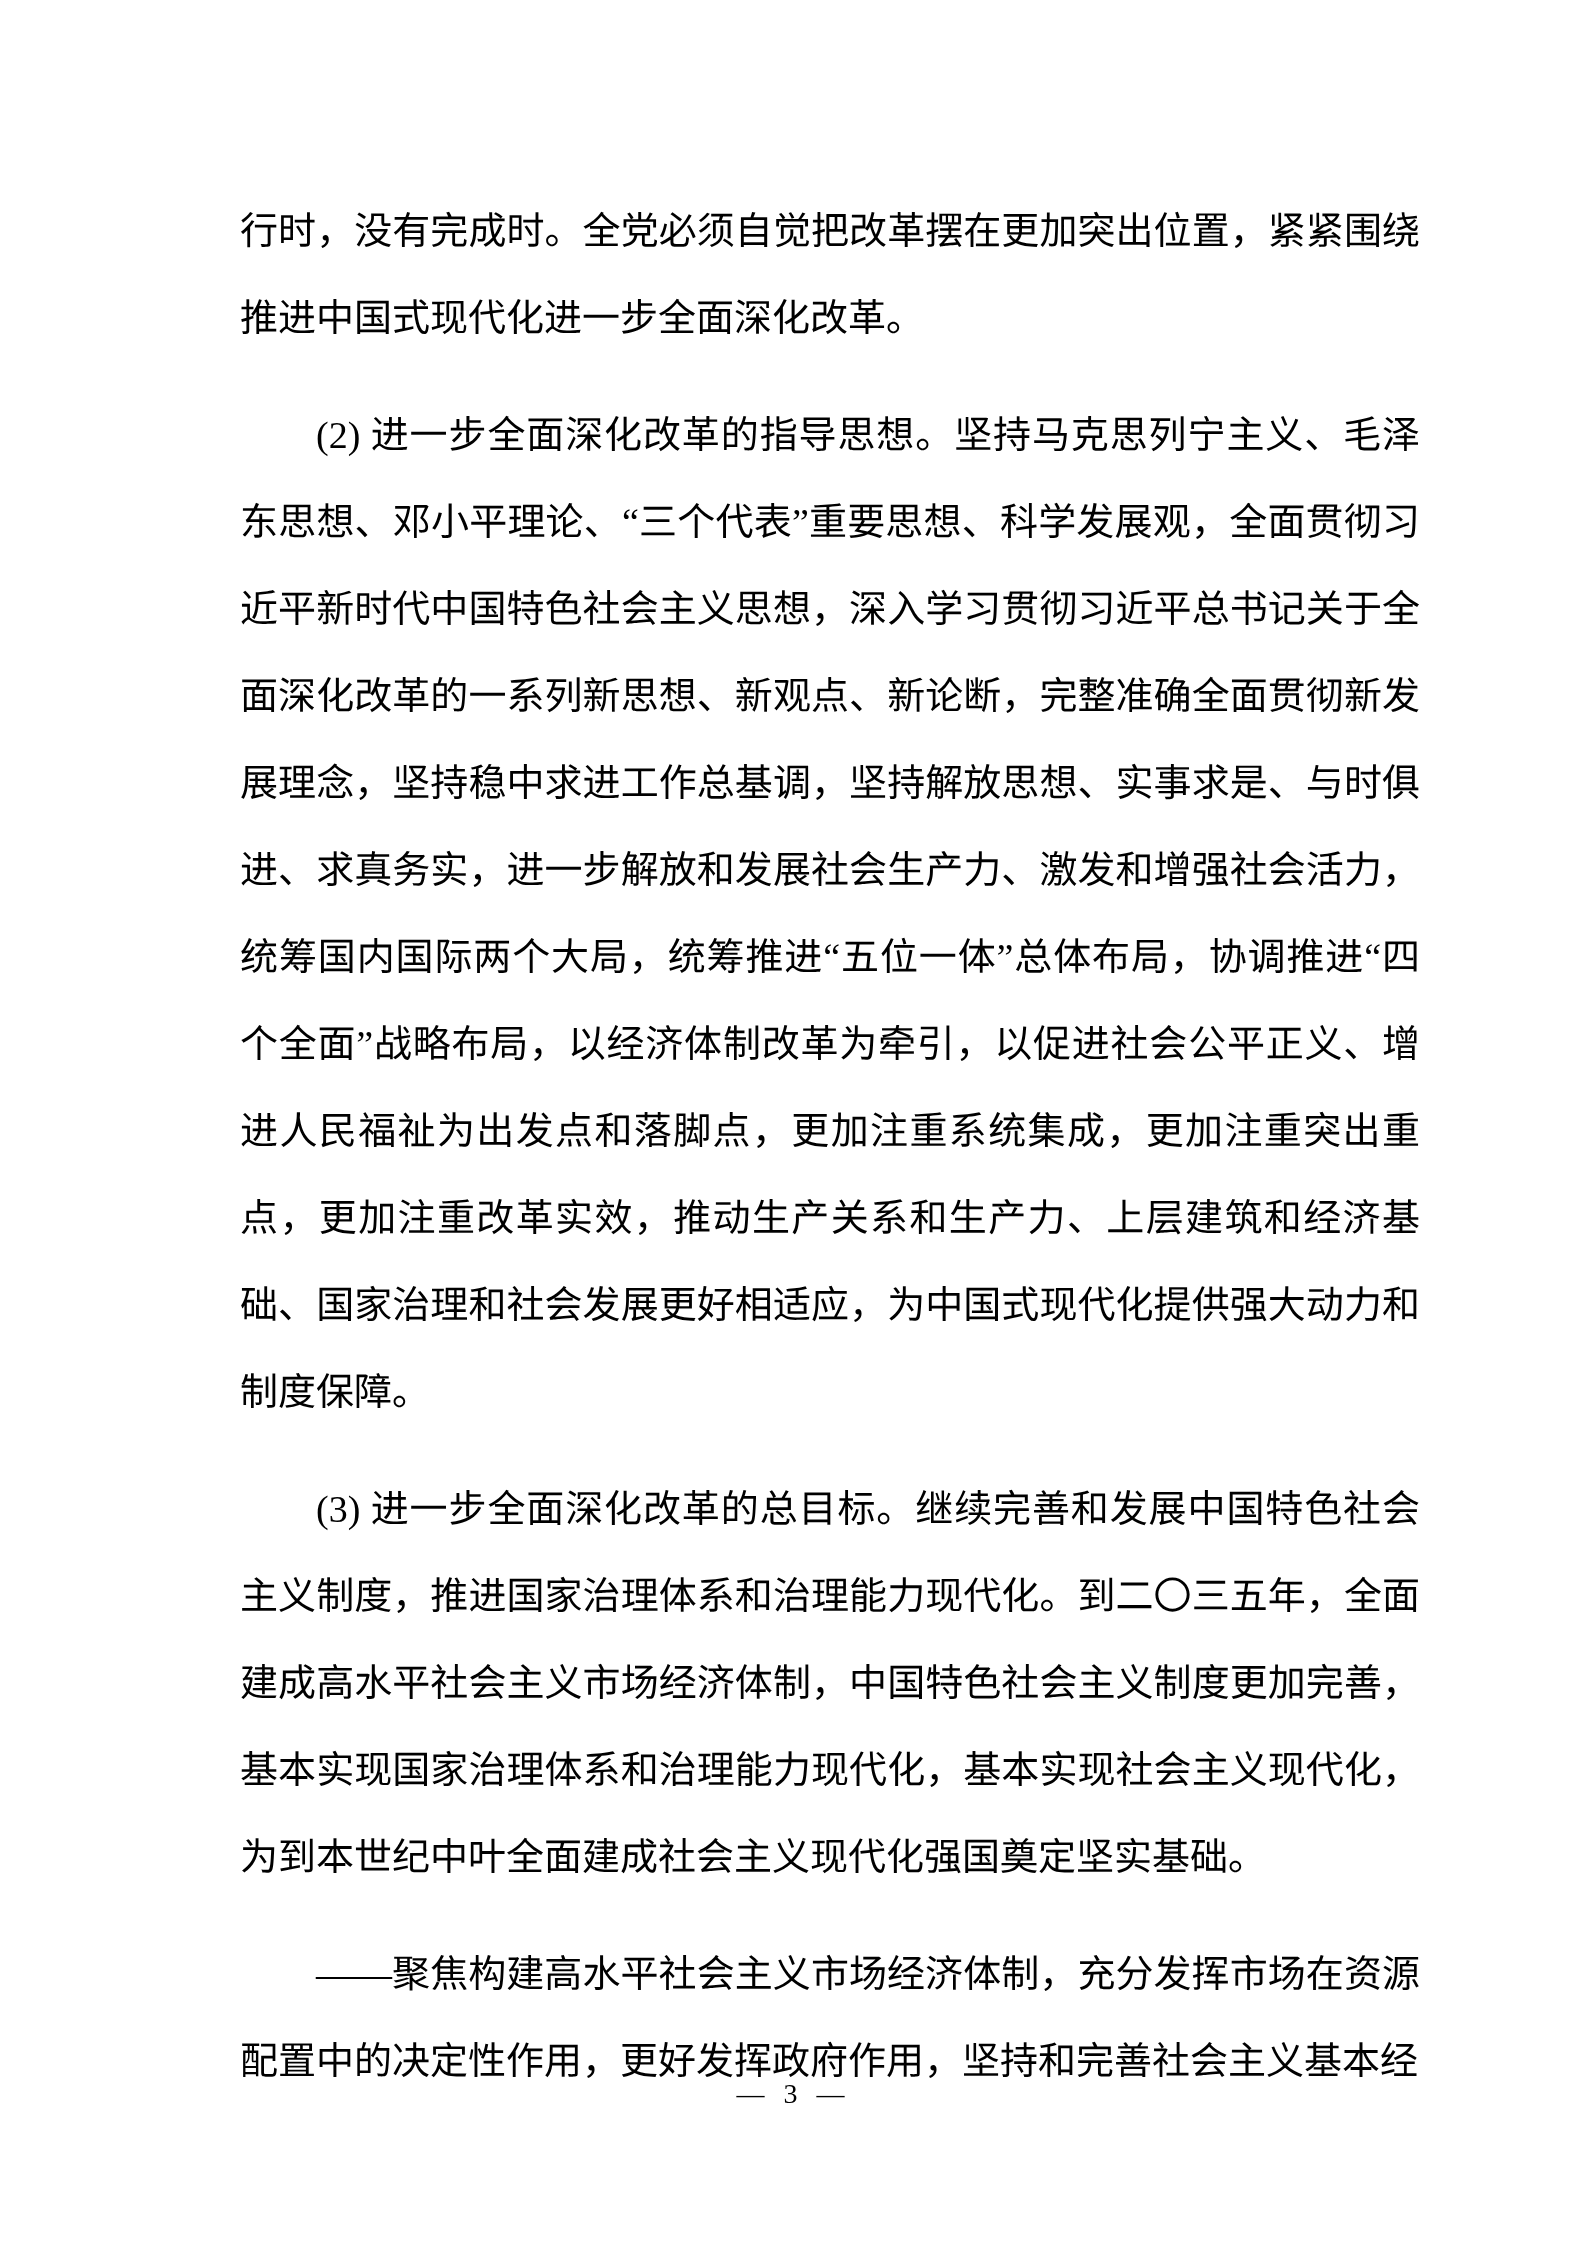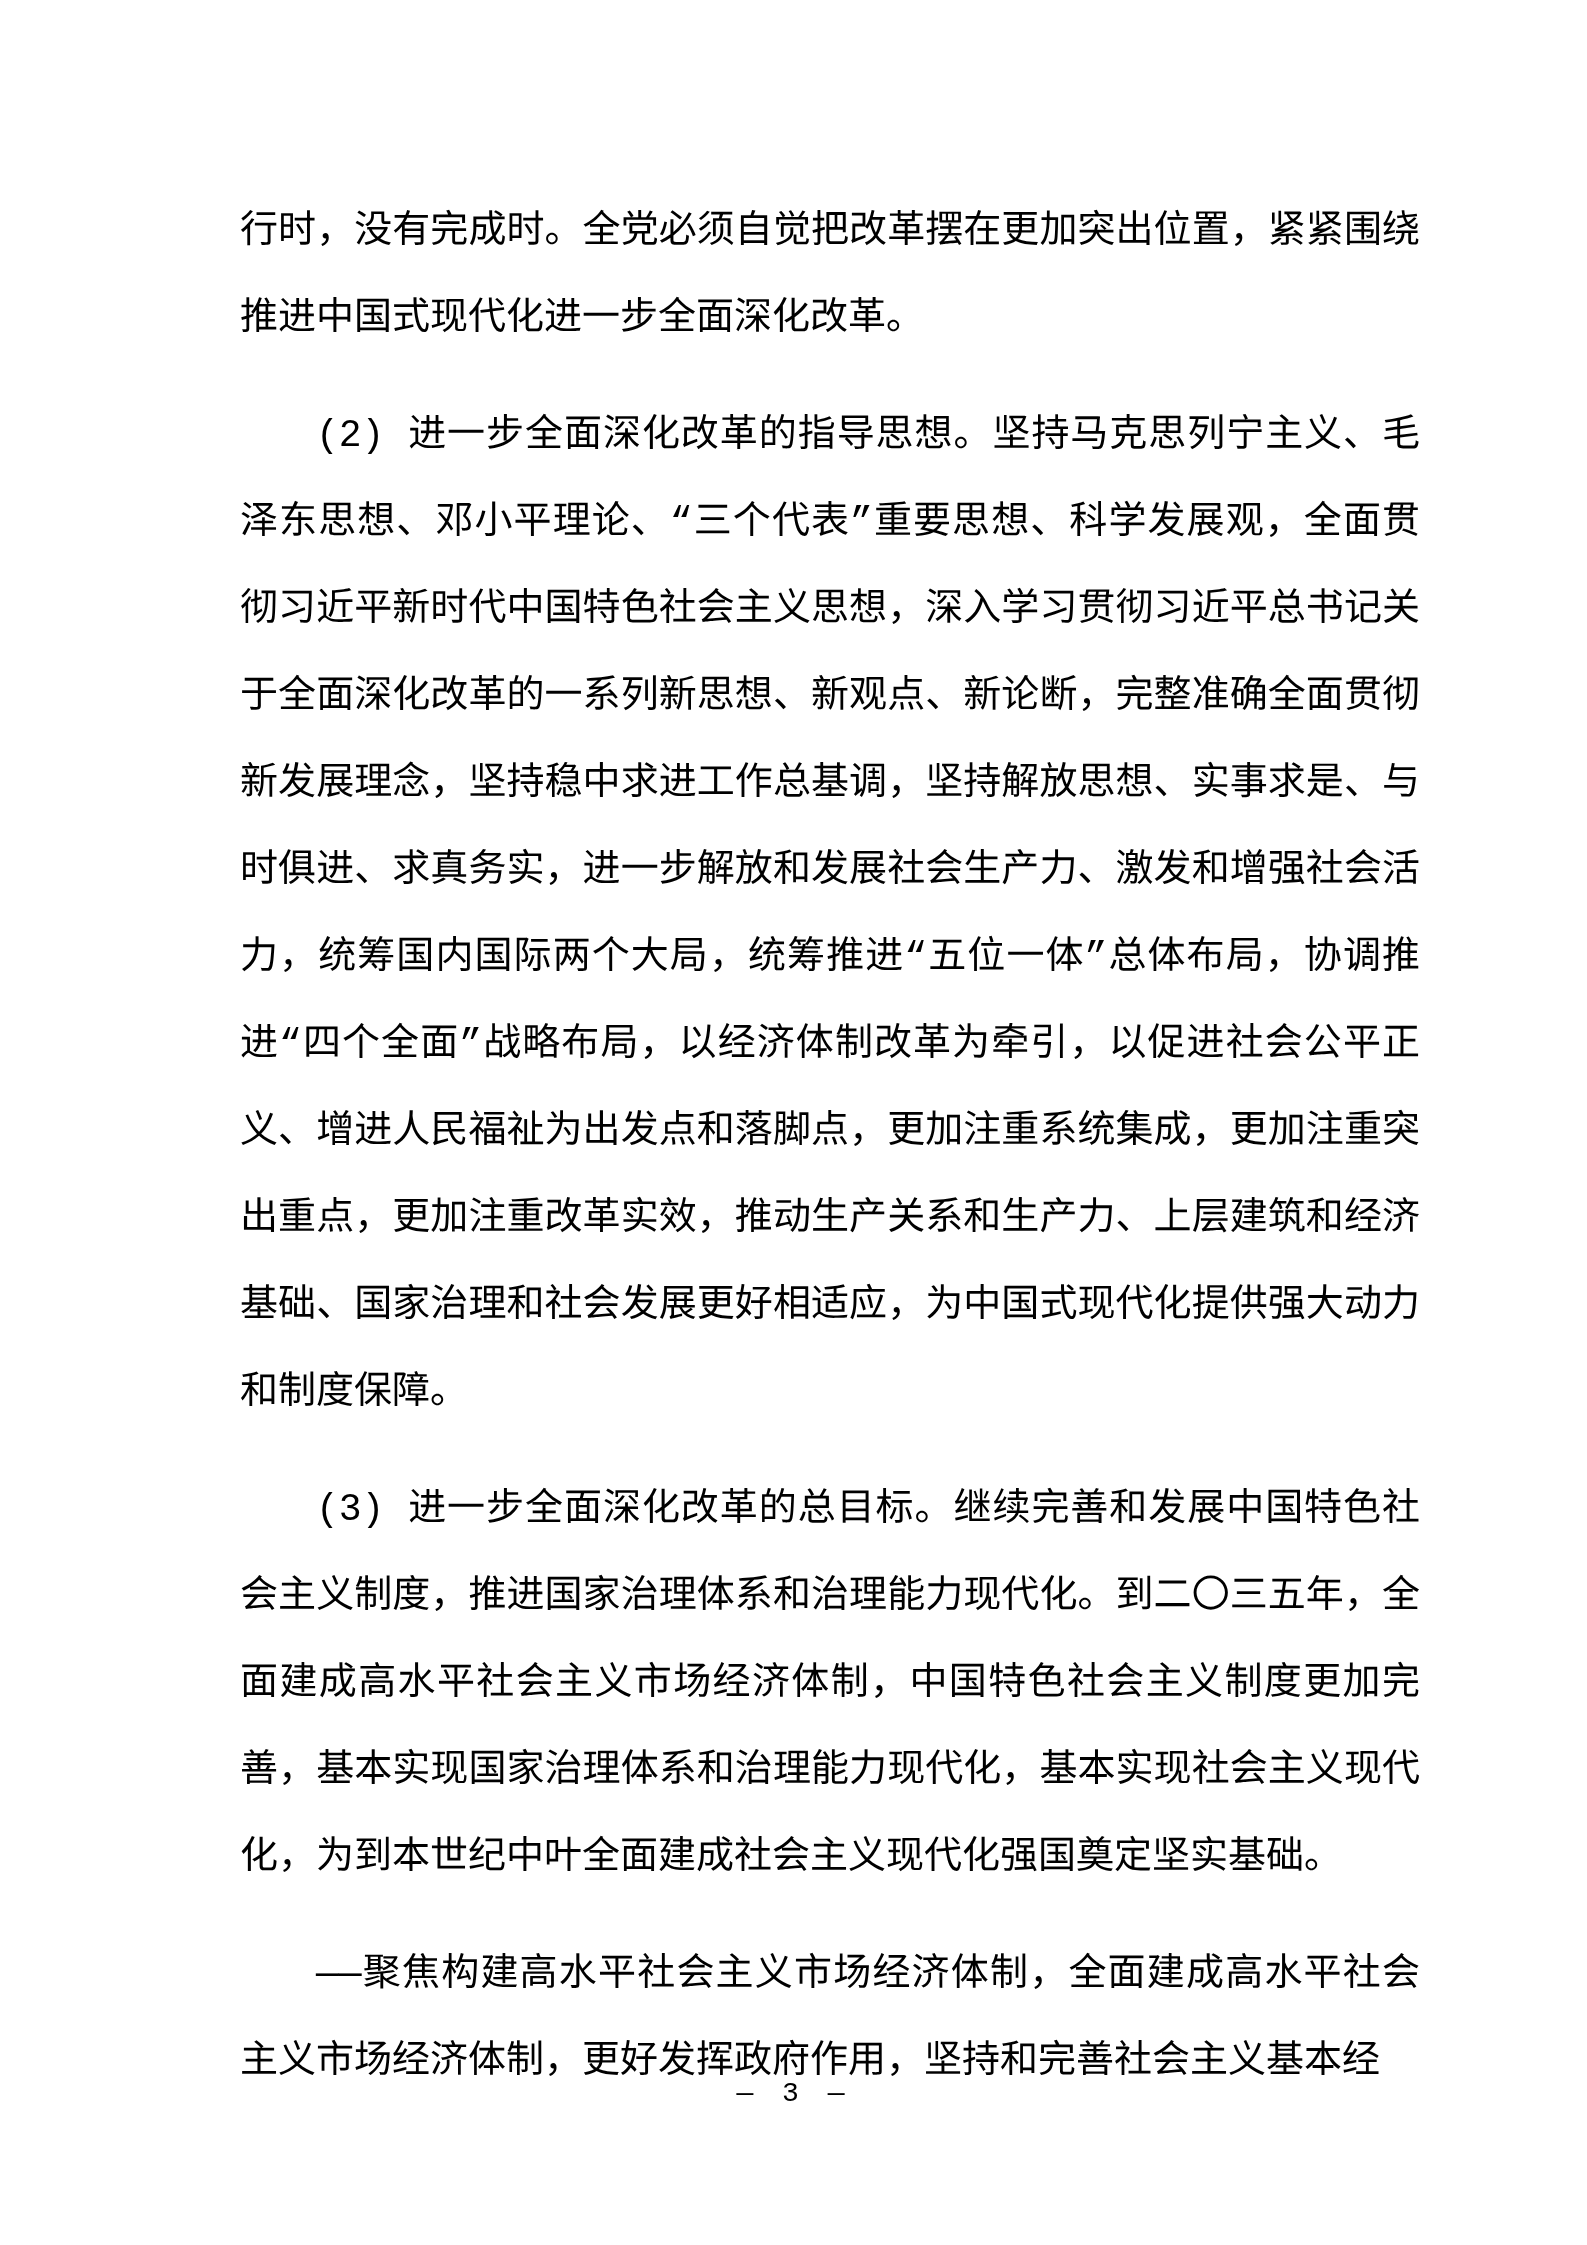--- a/index.html
+++ b/index.html
@@ -6,21 +6,21 @@
     margin: 0;
     padding: 0;
     background: #ffffff;
   }
   .page {
     position: relative;
     width: 1587px;
     height: 2245px;
     background: #ffffff;
     color: #000000;
-    font-family: Liberation Mono, monospace;
+    font-family: Liberation Serif, serif;
     overflow: hidden;
   }
   .content {
     position: absolute;
     left: 240px;
     top: 188px;
     width: 1180px;
   }
   .content p {
     margin: 0 0 30px 0;
@@ -50,16 +50,16 @@
   }
 </style>
 </head>
 <body>
 
 <div class="page">
   <div class="content">
     <p>行时，没有完成时。全党必须自觉把改革摆在更加突出位置，紧紧围绕推进中国式现代化进一步全面深化改革。</p>
     <p class="indent">(2) 进一步全面深化改革的指导思想。坚持马克思列宁主义、毛泽东思想、邓小平理论、“三个代表”重要思想、科学发展观，全面贯彻习近平新时代中国特色社会主义思想，深入学习贯彻习近平总书记关于全面深化改革的一系列新思想、新观点、新论断，完整准确全面贯彻新发展理念，坚持稳中求进工作总基调，坚持解放思想、实事求是、与时俱进、求真务实，进一步解放和发展社会生产力、激发和增强社会活力，统筹国内国际两个大局，统筹推进“五位一体”总体布局，协调推进“四个全面”战略布局，以经济体制改革为牵引，以促进社会公平正义、增进人民福祉为出发点和落脚点，更加注重系统集成，更加注重突出重点，更加注重改革实效，推动生产关系和生产力、上层建筑和经济基础、国家治理和社会发展更好相适应，为中国式现代化提供强大动力和制度保障。</p>
     <p class="indent">(3) 进一步全面深化改革的总目标。继续完善和发展中国特色社会主义制度，推进国家治理体系和治理能力现代化。到二〇三五年，全面建成高水平社会主义市场经济体制，中国特色社会主义制度更加完善，基本实现国家治理体系和治理能力现代化，基本实现社会主义现代化，为到本世纪中叶全面建成社会主义现代化强国奠定坚实基础。</p>
-    <p class="indent">——聚焦构建高水平社会主义市场经济体制，全面建成高水平社会主义市场经济体制，更好发挥政府作用，坚持和完善社会主义基本经</p>
+    <p class="indent">——聚焦构建高水平社会主义市场经济体制，充分发挥市场在资源配置中的决定性作用，更好发挥政府作用，坚持和完善社会主义基本经</p>
   </div>
   <div class="footer">— 3 —</div>
 </div>
 
 </body></html>

